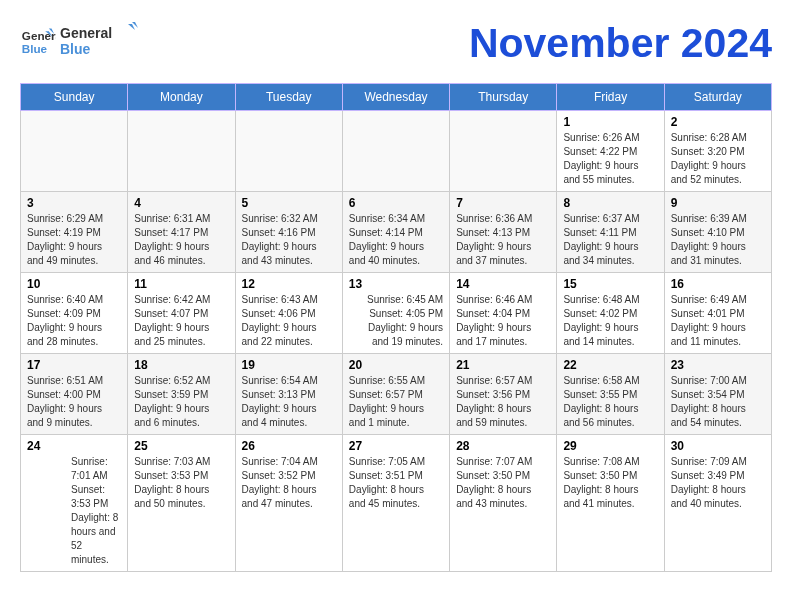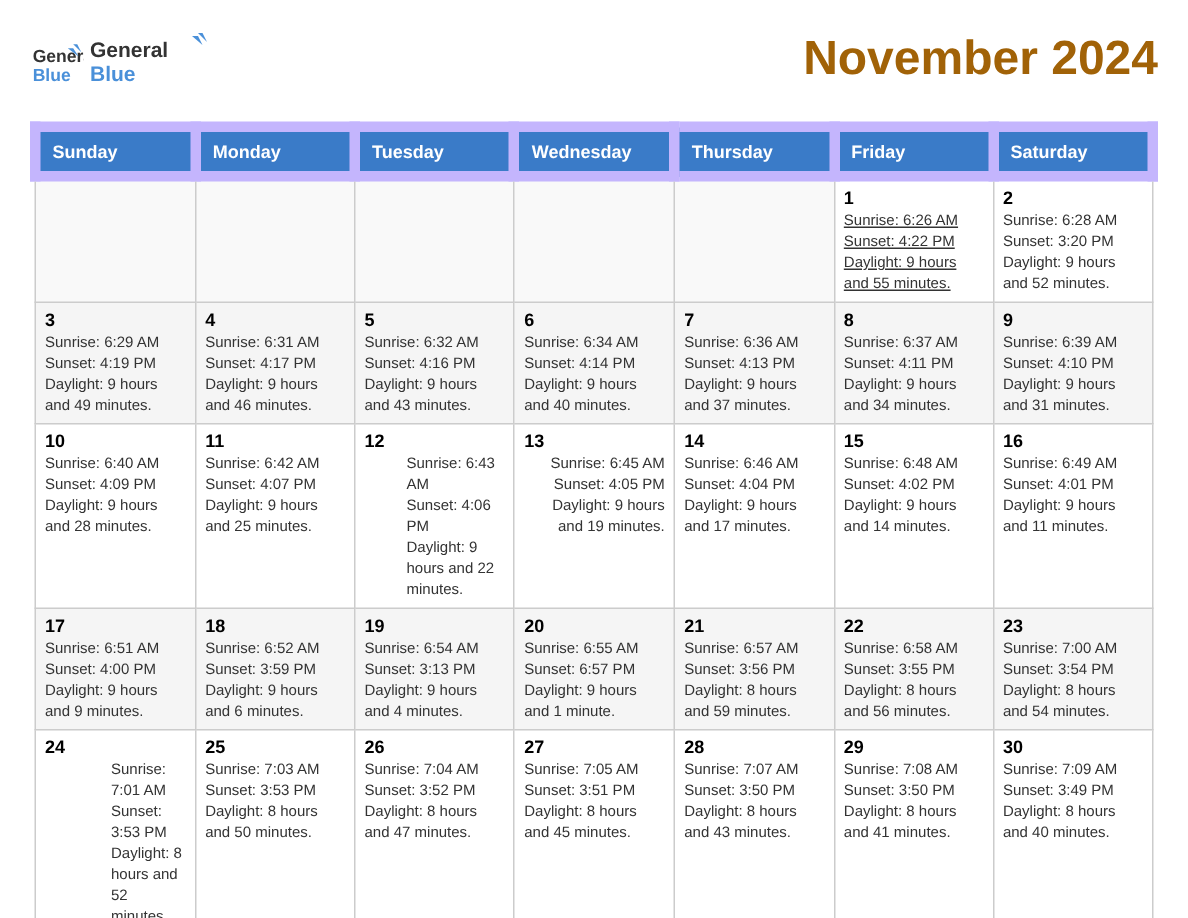--- a/index.html
+++ b/index.html
@@ -20,41 +20,41 @@
       display: flex;
       align-items: center;
       gap: 4px;
     }
     .logo-icon {
       width: 36px;
       height: 36px;
     }
     .title-block { text-align: right; }
     .month-title {
-      font-size: 32px;
+      font-size: 41px;
       font-weight: bold;
-      color: #a16207;
+      color: #1d4ed8;
     }
     .location {
       font-size: 15px;
       color: #555;
     }
     .calendar {
       width: 100%;
       border-collapse: collapse;
       font-size: 11px;
     }
     .calendar th {
       background: #3a7bc8;
       color: #fff;
-      text-align: left;
+      text-align: center;
       padding: 6px 8px;
       font-size: 12px;
-      font-weight: bold;
-      border: 7px solid #c4b5fd;
+      font-weight: normal;
+      border: 1px solid #c4b5fd;
     }
     .calendar td {
       border: 1px solid #ccc;
       vertical-align: top;
       padding: 4px 6px;
       width: 107px;
       min-height: 80px;
       background: #fff;
     }
     .calendar tr:nth-child(even) td {
@@ -111,21 +111,21 @@
   </thead>
   <tbody id="calendar-body">
   <tr>
         <td class="empty-cell"></td>
         <td class="empty-cell"></td>
         <td class="empty-cell"></td>
         <td class="empty-cell"></td>
         <td class="empty-cell"></td>
         <td>
           <div class="day-num">1</div>
-          <div class="day-info" style="white-space: pre-line; text-decoration: underline;">Sunrise: 6:26 AM
+          <div class="day-info" style="white-space: pre-line;">Sunrise: 6:26 AM
 Sunset: 4:22 PM
 Daylight: 9 hours and 55 minutes.</div>
         </td>
         <td>
           <div class="day-num">2</div>
           <div class="day-info" style="white-space: pre-line;">Sunrise: 6:28 AM
 Sunset: 3:20 PM
 Daylight: 9 hours and 52 minutes.</div>
         </td>
       </tr>
@@ -181,21 +181,21 @@
 Daylight: 9 hours and 28 minutes.</div>
         </td>
         <td>
           <div class="day-num">11</div>
           <div class="day-info" style="white-space: pre-line;">Sunrise: 6:42 AM
 Sunset: 4:07 PM
 Daylight: 9 hours and 25 minutes.</div>
         </td>
         <td>
           <div class="day-num">12</div>
-          <div class="day-info" style="white-space: pre-line; margin-left: 28px;">Sunrise: 6:43 AM
+          <div class="day-info" style="white-space: pre-line;">Sunrise: 6:43 AM
 Sunset: 4:06 PM
 Daylight: 9 hours and 22 minutes.</div>
         </td>
         <td>
           <div class="day-num">13</div>
           <div class="day-info" style="white-space: pre-line; text-align: right;">Sunrise: 6:45 AM
 Sunset: 4:05 PM
 Daylight: 9 hours and 19 minutes.</div>
         </td>
         <td>

